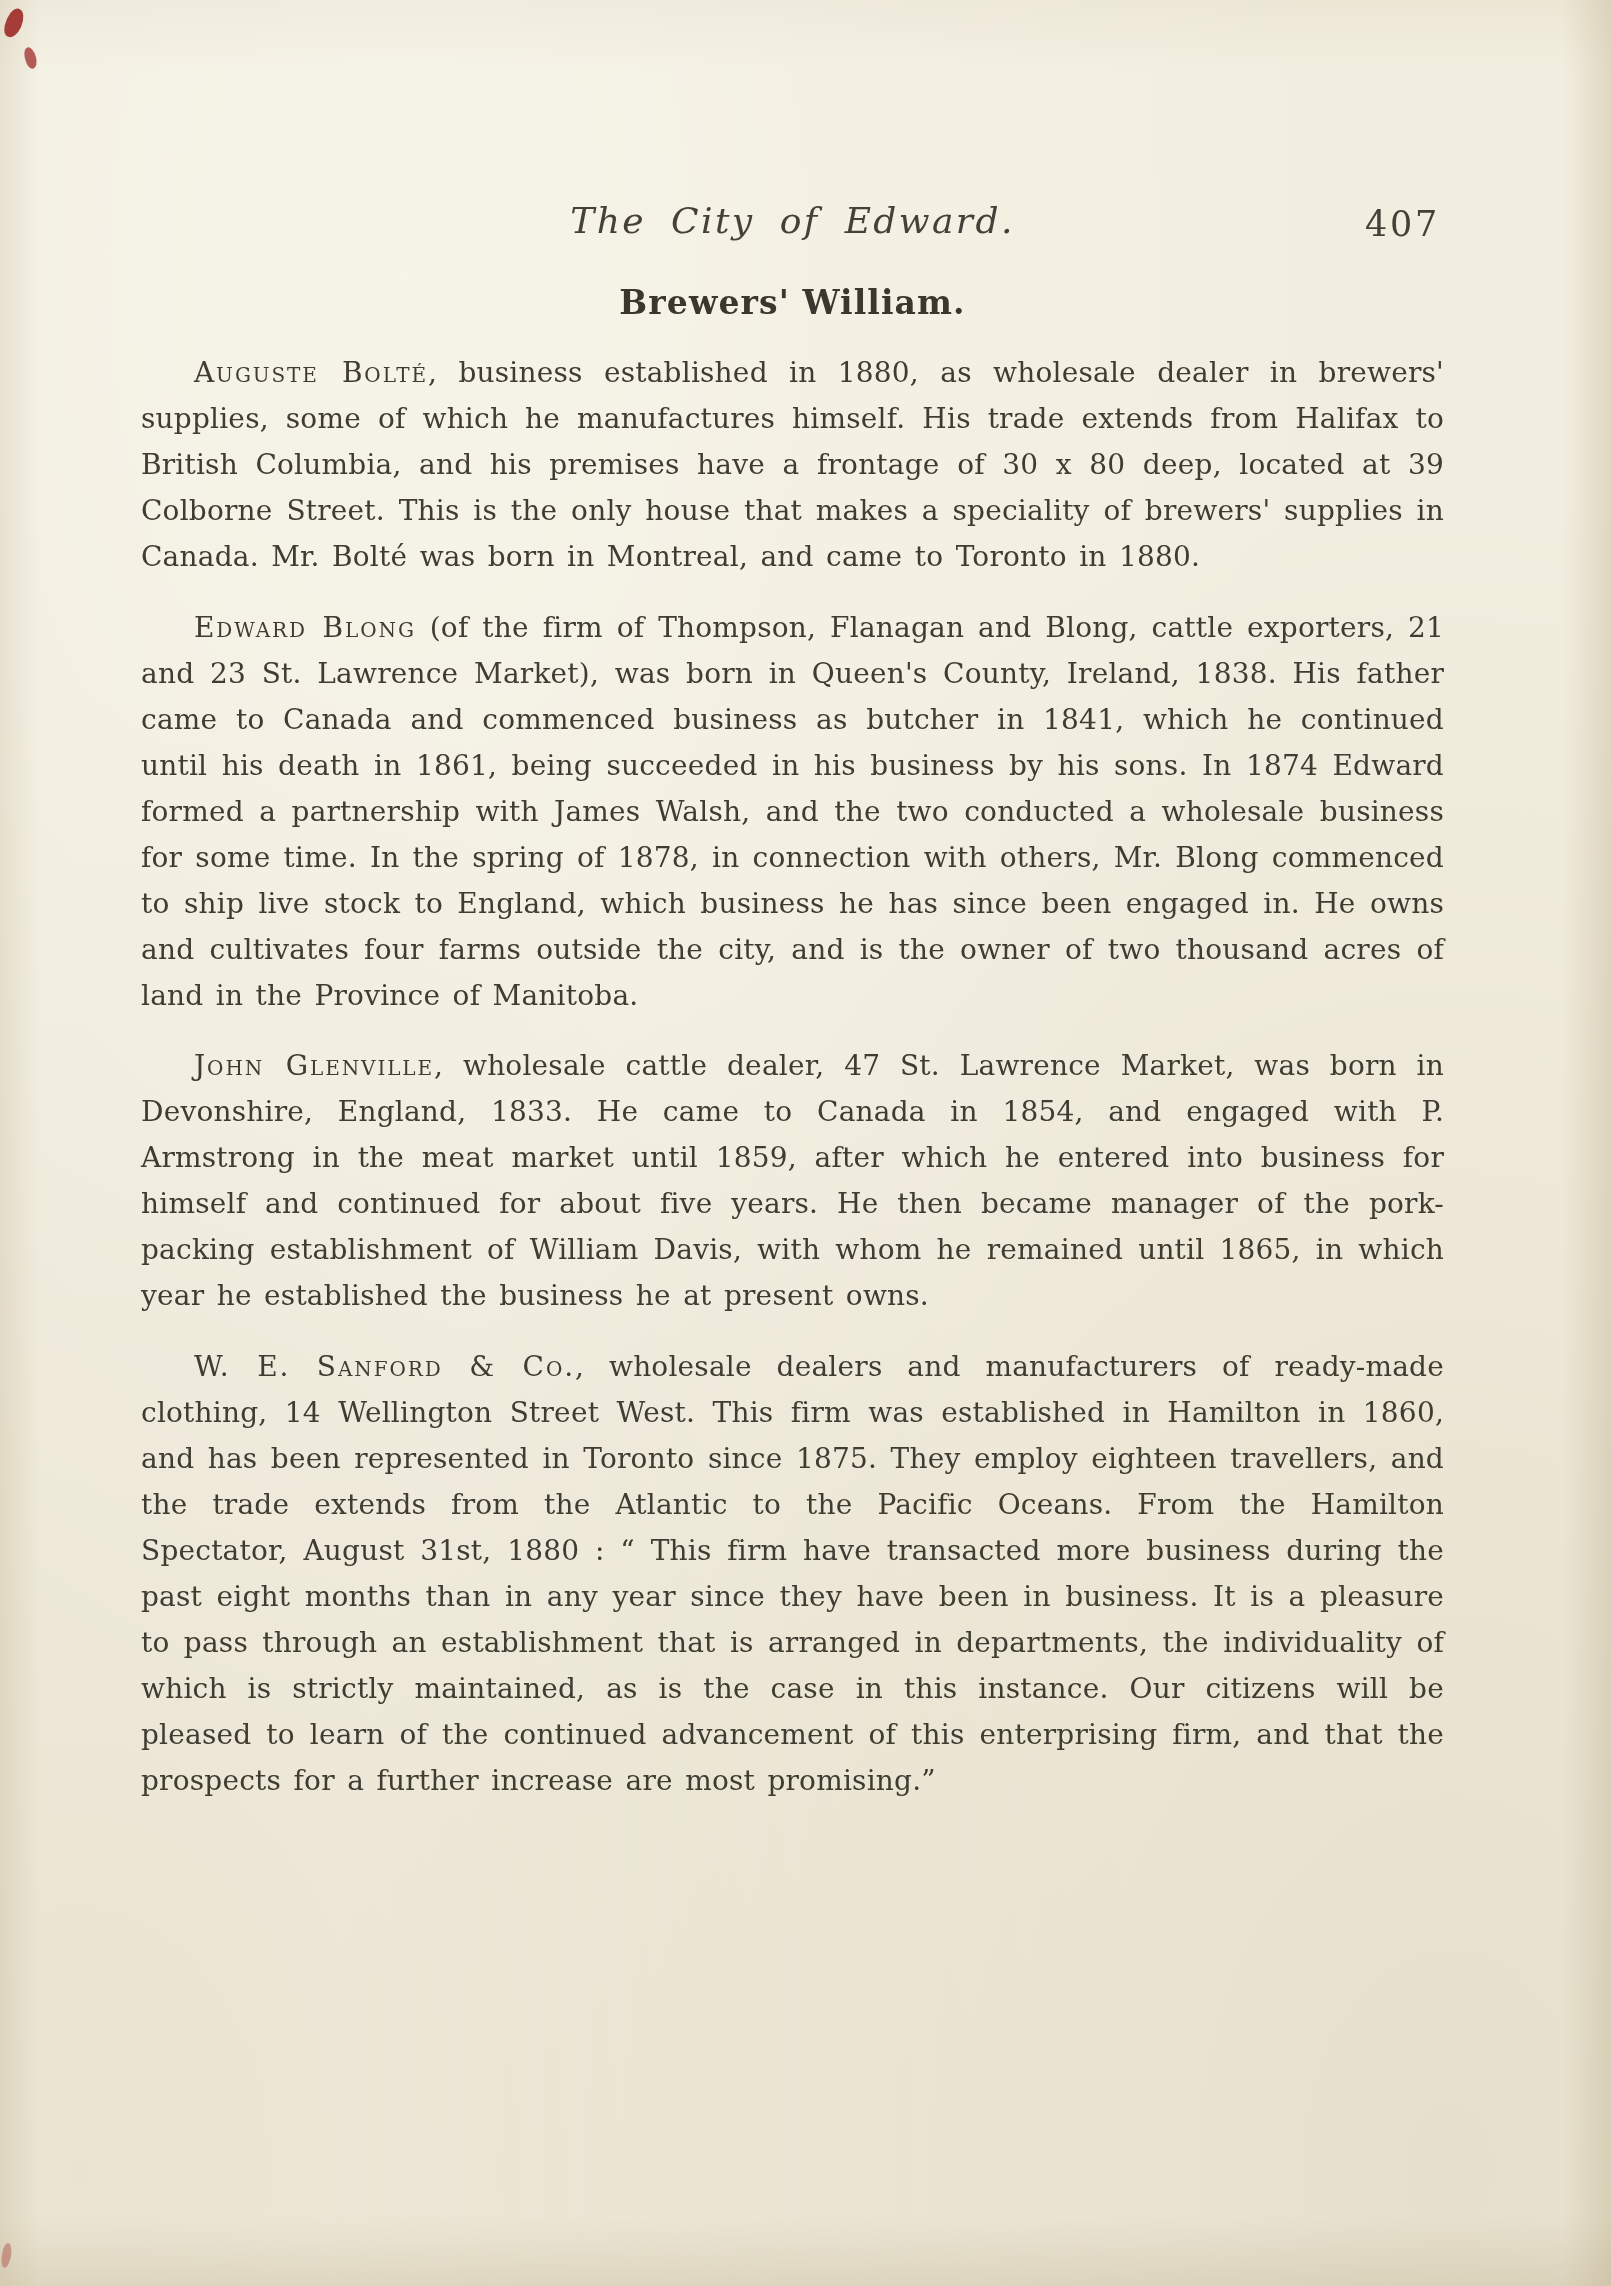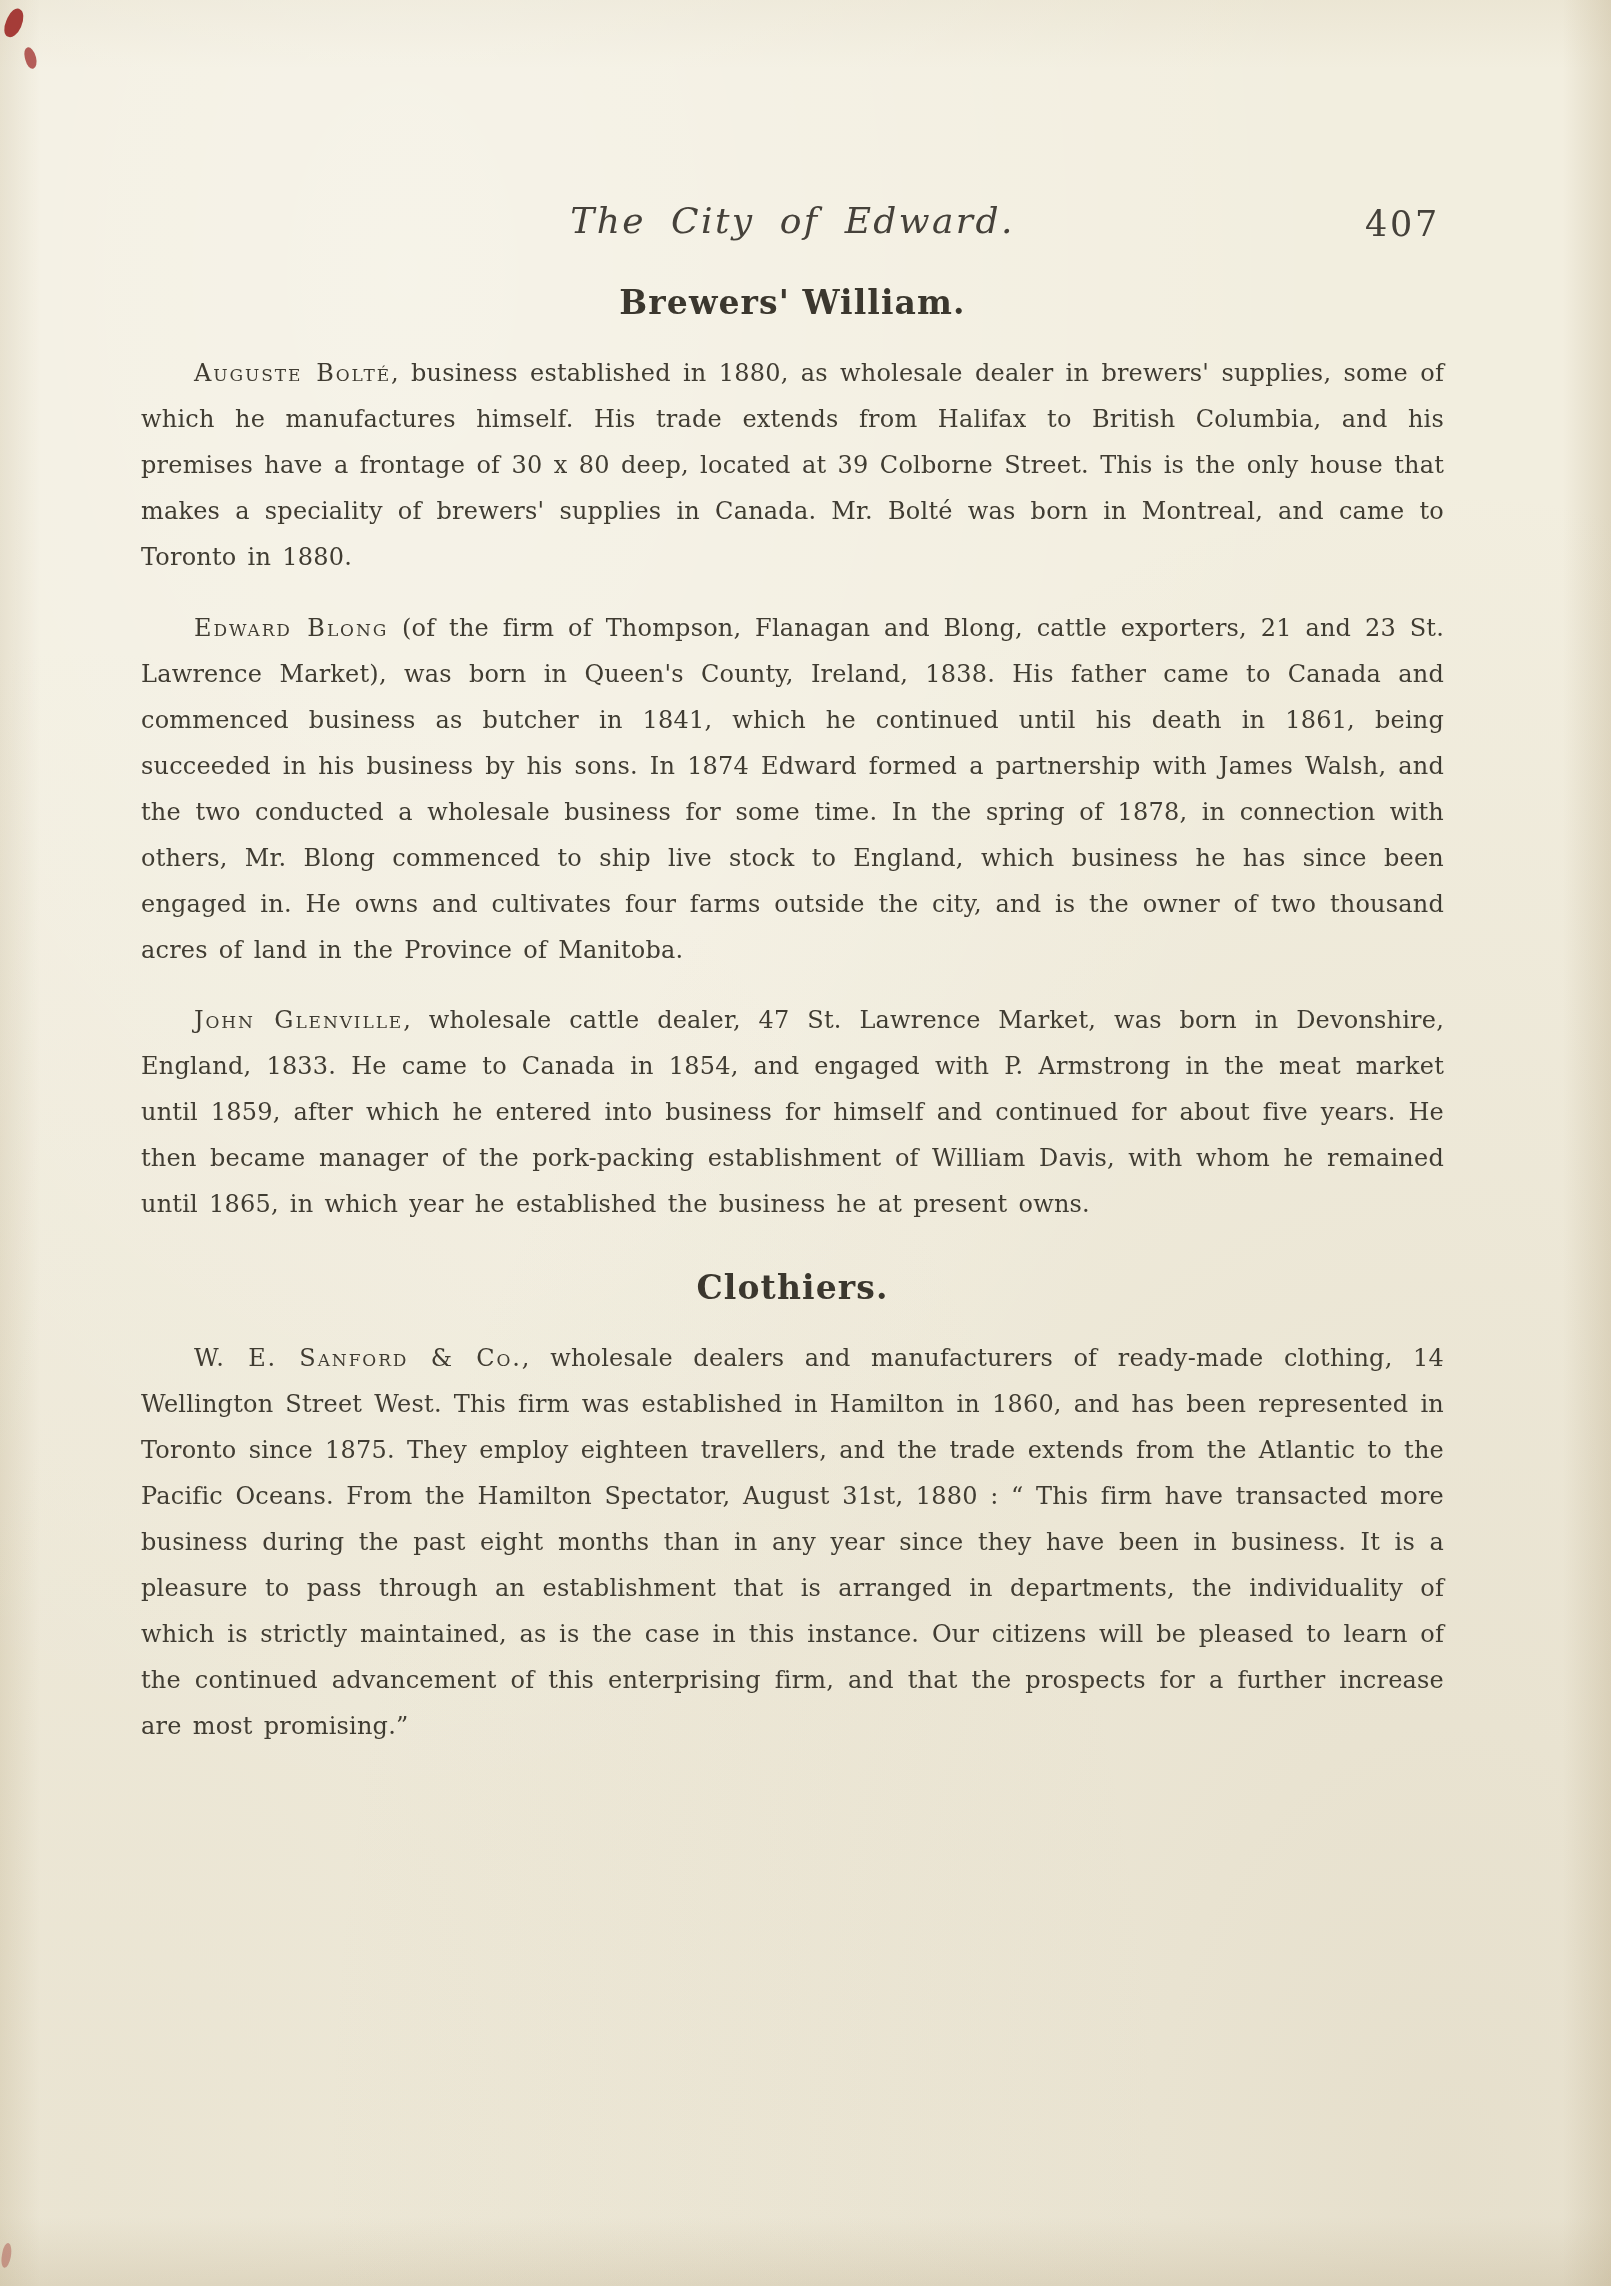--- a/index.html
+++ b/index.html
@@ -83,21 +83,21 @@
     font-weight: bold;
     letter-spacing: 1.1px;
     color: #3b372e;
     margin: 41px 0 28px 0;
   }
   .section-heading.first {
     margin-top: 34px;
   }
 
   .para {
-    font-size: 24px;
+    font-size: 28px;
     line-height: 46px;
     text-align: justify;
     text-indent: 53px;
     word-spacing: 3.3px;
     letter-spacing: 0.2px;
     margin: 0 0 24.5px 0;
   }
 
   .lead {
     font-variant: small-caps;
@@ -126,19 +126,18 @@
 
     <h2 class="section-heading first">Brewers' William.</h2>
 
     <p class="para"><span class="lead">Auguste Bolté</span><span>, business established in 1880, as wholesale dealer in brewers' supplies, some of which he manufactures himself.  His trade extends from Halifax to British Columbia, and his premises have a frontage of 30 x 80 deep, located at 39 Colborne Street.  This is the only house that makes a speciality of brewers' supplies in Canada.  Mr. Bolté was born in Montreal, and came to Toronto in 1880.</span></p>
 
 
     <p class="para"><span class="lead">Edward Blong</span><span> (of the firm of Thompson, Flanagan and Blong, cattle exporters, 21 and 23 St. Lawrence Market), was born in Queen's County, Ireland, 1838.  His father came to Canada and commenced business as butcher in 1841, which he continued until his death in 1861, being succeeded in his business by his sons.  In 1874 Edward formed a partnership with James Walsh, and the two conducted a wholesale business for some time.  In the spring of 1878, in connection with others, Mr. Blong commenced to ship live stock to England, which business he has since been engaged in.  He owns and cultivates four farms outside the city, and is the owner of two thousand acres of land in the Province of Manitoba.</span></p>
 
     <p class="para"><span class="lead">John Glenville</span><span>, wholesale cattle dealer, 47 St. Lawrence Market, was born in Devonshire, England, 1833.  He came to Canada in 1854, and engaged with P. Armstrong in the meat market until 1859, after which he entered into business for himself and continued for about five years.  He then became manager of the pork-packing establishment of William Davis, with whom he remained until 1865, in which year he established the business he at present owns.</span></p>
 
-    <h2 class="section-heading">Clothiers.</h2>
 
     <p class="para"><span class="lead">W. E. Sanford &amp; Co.</span><span>, wholesale dealers and manufacturers of ready-made clothing, 14 Wellington Street West.  This firm was established in Hamilton in 1860, and has been represented in Toronto since 1875.  They employ eighteen travellers, and the trade extends from the Atlantic to the Pacific Oceans.  From the </span><span class="journal-title">Hamilton Spectator</span><span>, August 31st, 1880 : “ This firm have transacted more business during the past eight months than in any year since they have been in business.  It is a pleasure to pass through an establishment that is arranged in departments, the individuality of which is strictly maintained, as is the case in this instance.  Our citizens will be pleased to learn of the continued advancement of this enterprising firm, and that the prospects for a further increase are most promising.”</span></p>
 
   </div>
 </div>
 
 
 </body></html>

